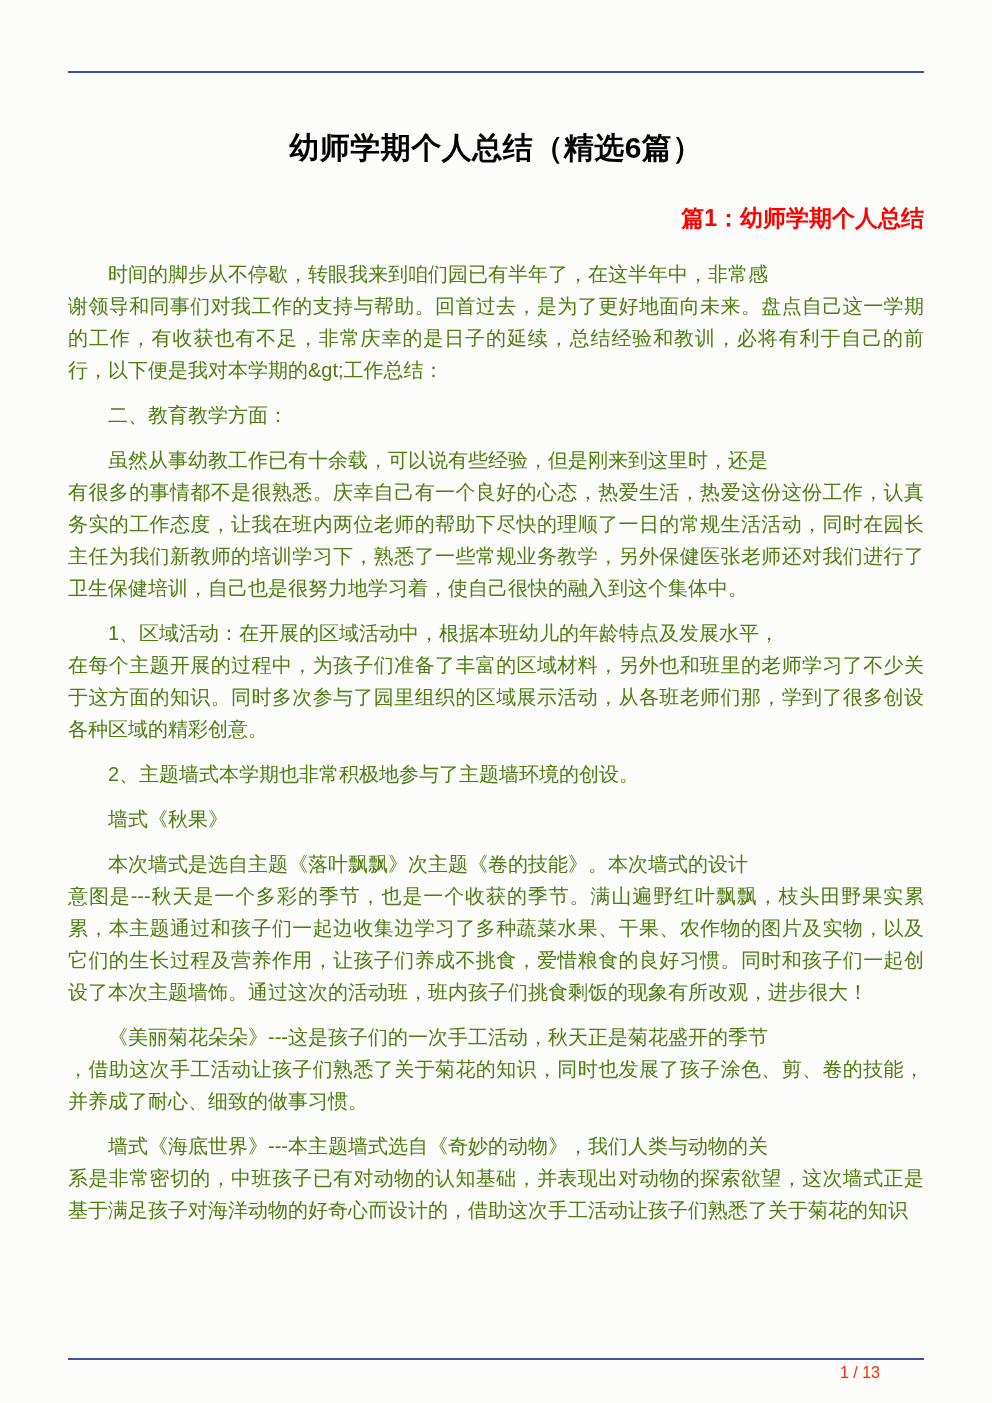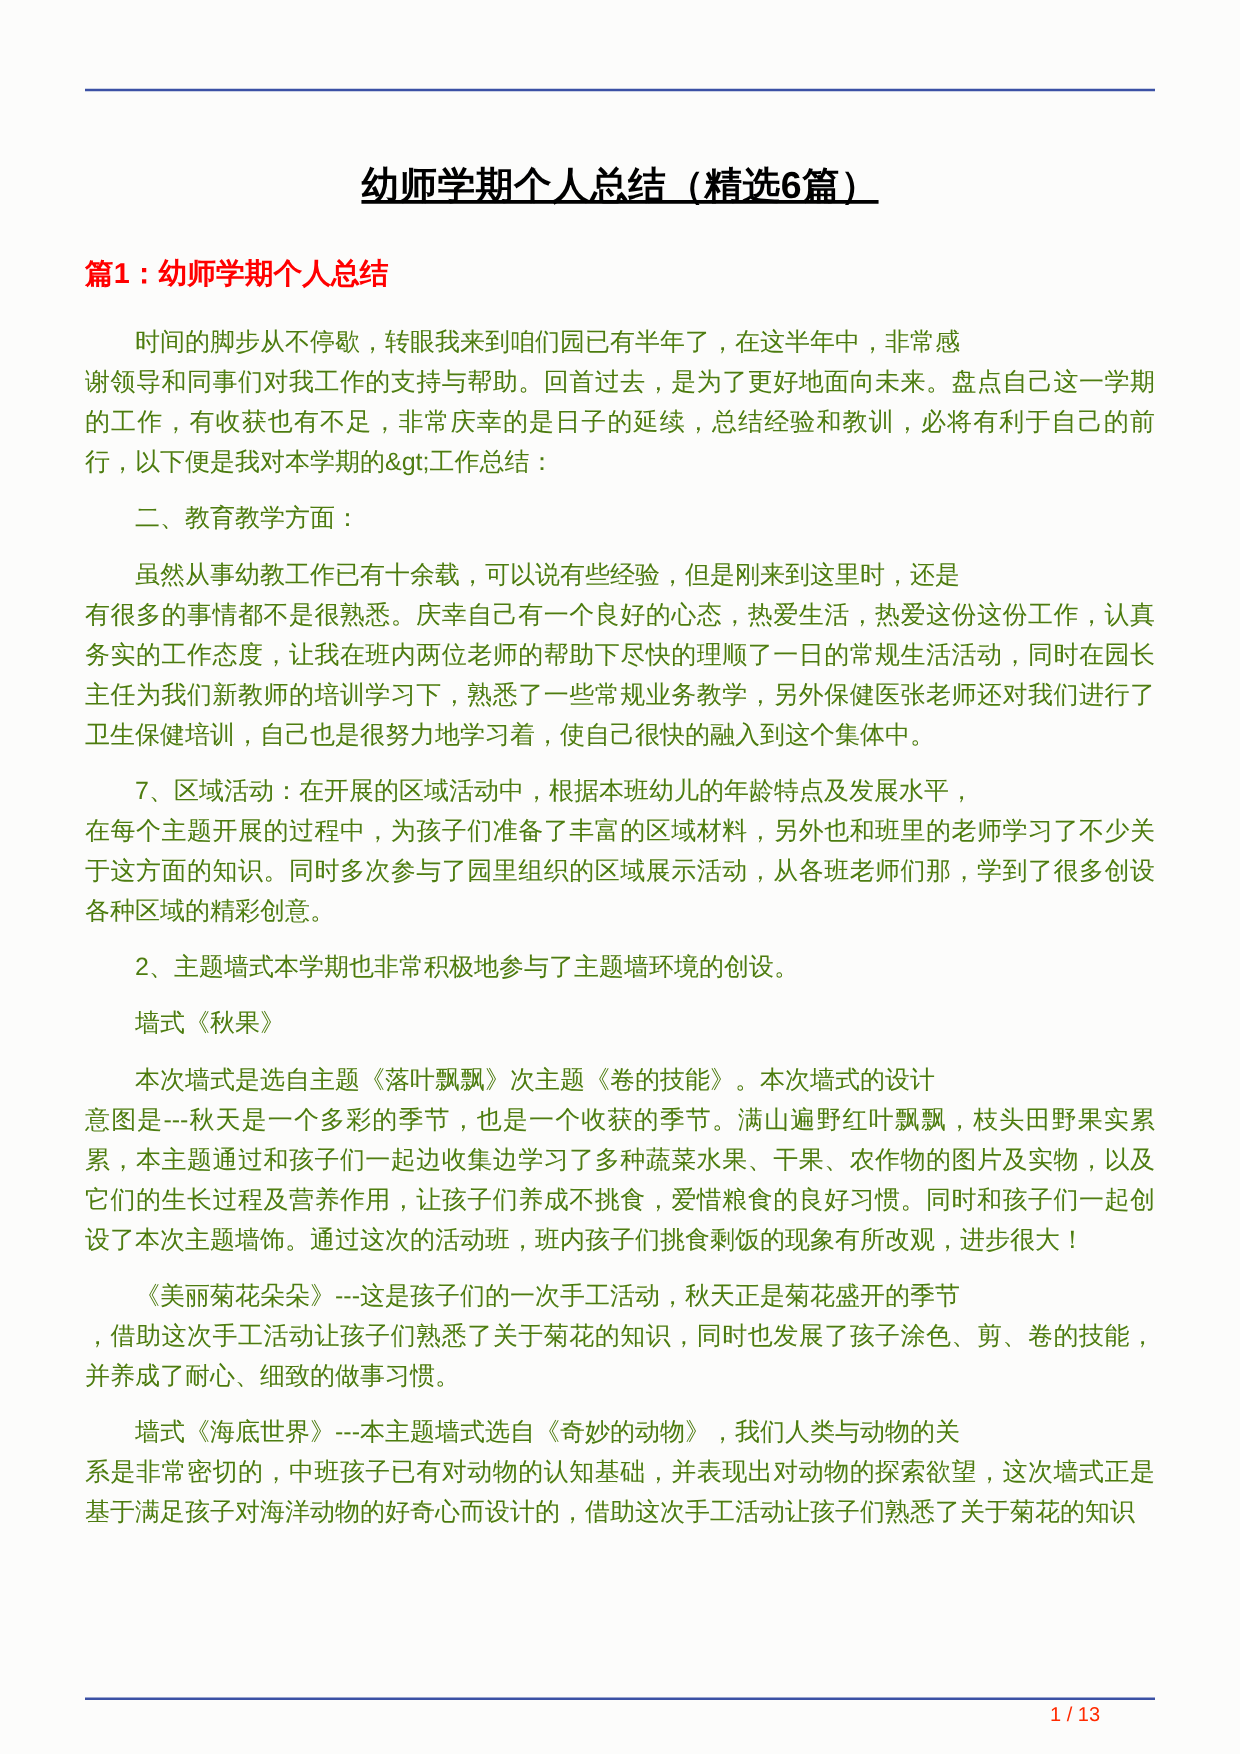--- a/index.html
+++ b/index.html
@@ -38,27 +38,27 @@
     bottom: 50px;
     overflow: hidden;
   }
   h1.doc-title {
     text-align: center;
     font-size: 30px;
     font-weight: bold;
     color: #000;
     margin: 28px 0 34px 0;
     letter-spacing: 0.5px;
-    text-decoration: underline;
   }
   h2.section-heading {
     color: var(--heading-red, #ff0000);
     font-size: 23px;
     font-weight: bold;
     margin: 0 0 24px 0;
+    text-align: right;
   }
   p.para {
     font-size: 20px;
     line-height: 32px;
     margin: 0 0 13px 0;
     text-indent: 2em;
     text-align: justify;
     white-space: pre-wrap;
     color: #4d7c0f;
   }
@@ -80,21 +80,21 @@
   <div class="content">
     <h1 class="doc-title">幼师学期个人总结（精选6篇）</h1>
 
     <h2 class="section-heading">篇1：幼师学期个人总结</h2>
 
     <p class="para">时间的脚步从不停歇，转眼我来到咱们园已有半年了，在这半年中，非常感
 谢领导和同事们对我工作的支持与帮助。回首过去，是为了更好地面向未来。盘点自己这一学期的工作，有收获也有不足，非常庆幸的是日子的延续，总结经验和教训，必将有利于自己的前行，以下便是我对本学期的&amp;gt;工作总结：</p>
     <p class="para">二、教育教学方面：</p>
     <p class="para">虽然从事幼教工作已有十余载，可以说有些经验，但是刚来到这里时，还是
 有很多的事情都不是很熟悉。庆幸自己有一个良好的心态，热爱生活，热爱这份这份工作，认真务实的工作态度，让我在班内两位老师的帮助下尽快的理顺了一日的常规生活活动，同时在园长主任为我们新教师的培训学习下，熟悉了一些常规业务教学，另外保健医张老师还对我们进行了卫生保健培训，自己也是很努力地学习着，使自己很快的融入到这个集体中。</p>
-    <p class="para">7、区域活动：在开展的区域活动中，根据本班幼儿的年龄特点及发展水平，
+    <p class="para">1、区域活动：在开展的区域活动中，根据本班幼儿的年龄特点及发展水平，
 在每个主题开展的过程中，为孩子们准备了丰富的区域材料，另外也和班里的老师学习了不少关于这方面的知识。同时多次参与了园里组织的区域展示活动，从各班老师们那，学到了很多创设各种区域的精彩创意。</p>
     <p class="para">2、主题墙式本学期也非常积极地参与了主题墙环境的创设。</p>
     <p class="para">墙式《秋果》</p>
     <p class="para">本次墙式是选自主题《落叶飘飘》次主题《卷的技能》。本次墙式的设计
 意图是---秋天是一个多彩的季节，也是一个收获的季节。满山遍野红叶飘飘，枝头田野果实累累，本主题通过和孩子们一起边收集边学习了多种蔬菜水果、干果、农作物的图片及实物，以及它们的生长过程及营养作用，让孩子们养成不挑食，爱惜粮食的良好习惯。同时和孩子们一起创设了本次主题墙饰。通过这次的活动班，班内孩子们挑食剩饭的现象有所改观，进步很大！</p>
     <p class="para">《美丽菊花朵朵》---这是孩子们的一次手工活动，秋天正是菊花盛开的季节
 ，借助这次手工活动让孩子们熟悉了关于菊花的知识，同时也发展了孩子涂色、剪、卷的技能，并养成了耐心、细致的做事习惯。</p>
     <p class="para">墙式《海底世界》---本主题墙式选自《奇妙的动物》，我们人类与动物的关
 系是非常密切的，中班孩子已有对动物的认知基础，并表现出对动物的探索欲望，这次墙式正是基于满足孩子对海洋动物的好奇心而设计的，借助这次手工活动让孩子们熟悉了关于菊花的知识</p>
   </div>

